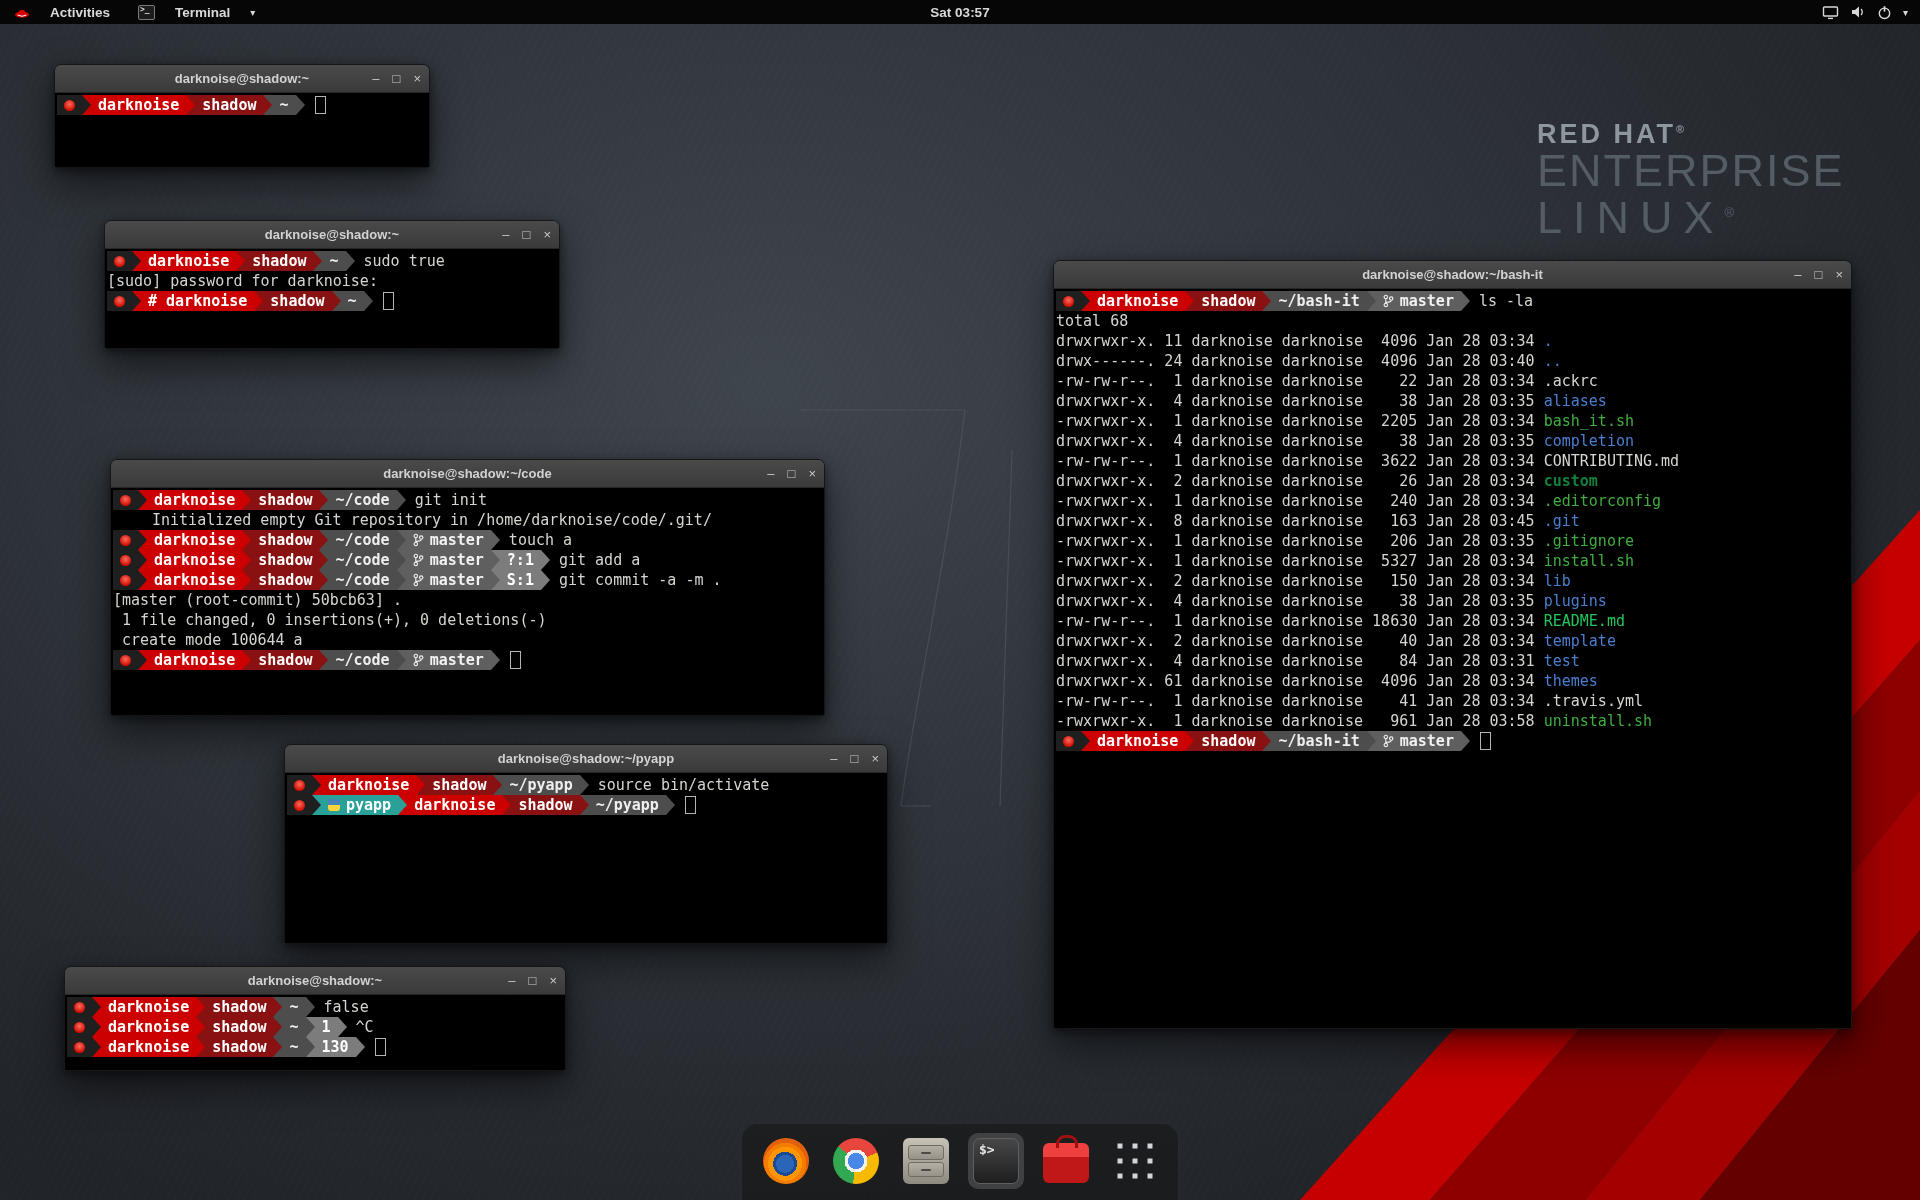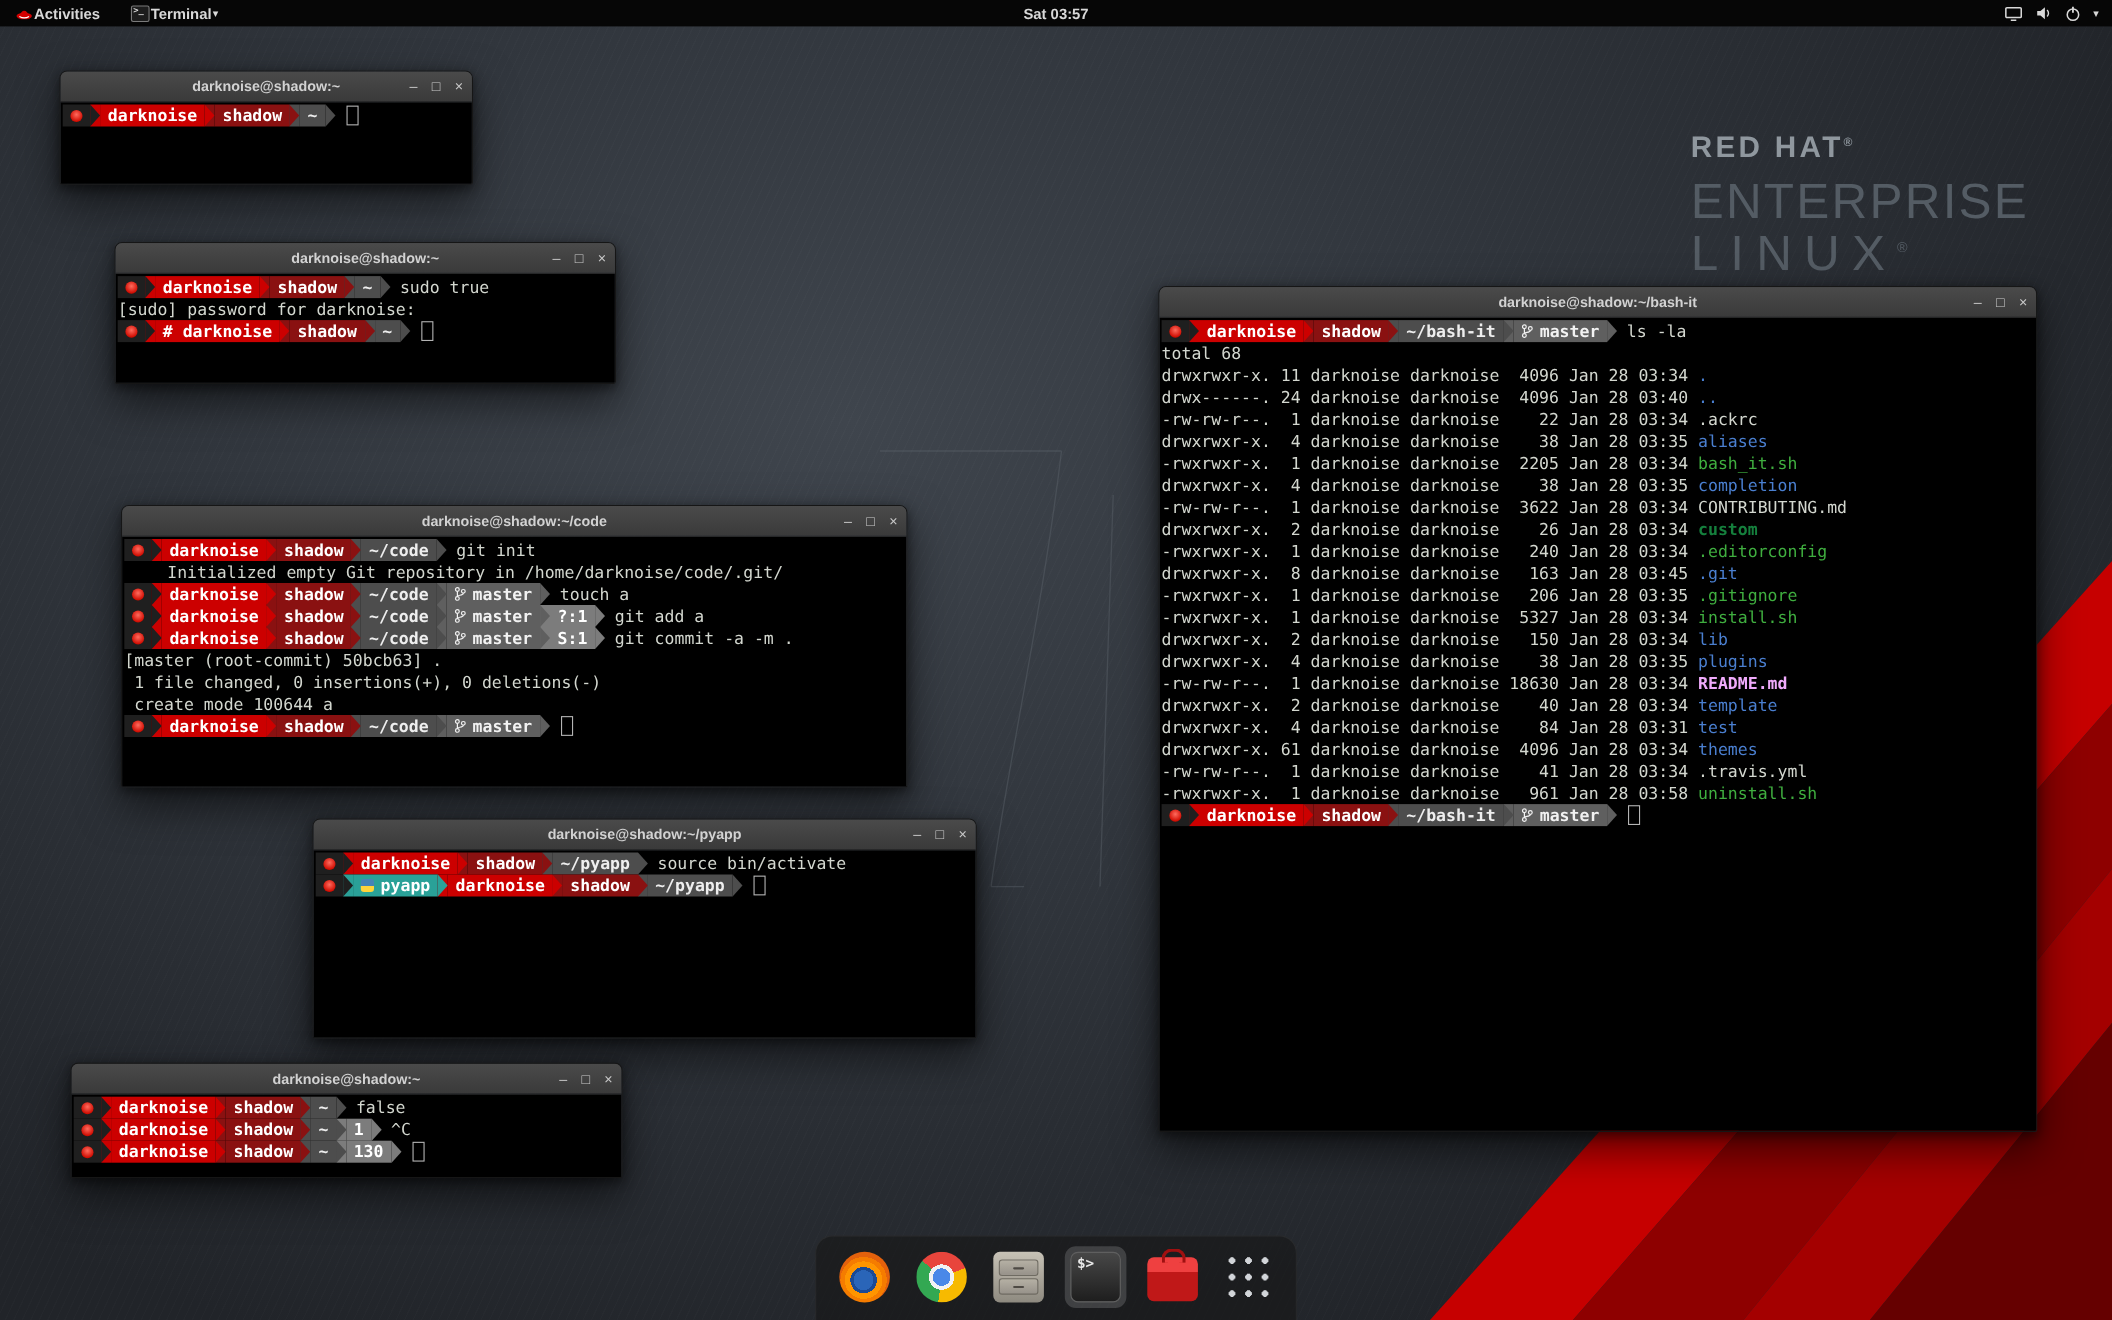--- a/index.html
+++ b/index.html
@@ -8,28 +8,28 @@
     font-family:"Liberation Sans",sans-serif;
     background:
       repeating-linear-gradient(115deg, rgba(255,255,255,.015) 0 1px, transparent 1px 7px),
       radial-gradient(1300px 900px at 40% 32%, #3f454d 0%, #31363d 45%, #212429 100%);
   }
   
   .wallshapes{position:absolute;inset:0;pointer-events:none}
   .brand{position:absolute;left:1537px;top:120px;color:#565e66;line-height:1.04;user-select:none}
   .brand-l1{font-weight:bold;font-size:27px;letter-spacing:3px;color:#8f979e}
   .brand-l1 .reg{font-size:11px;vertical-align:super;letter-spacing:0}
-  .brand-l2{font-size:45px;font-weight:400;letter-spacing:2px;color:#545c64;margin-top:12px}
+  .brand-l2{font-size:45px;font-weight:400;letter-spacing:2px;color:#545c64;margin-top:0}
   .brand-l3{font-size:45px;font-weight:400;letter-spacing:11px;color:#545c64}
   .brand-l3 .reg{font-size:13px;vertical-align:super;letter-spacing:0}
   
   .topbar{position:absolute;left:0;top:0;right:0;height:24px;background:#060606;color:#d8d8d8;
     display:flex;align-items:center;z-index:900;font-size:13.5px;font-weight:bold}
   .tb-left{display:flex;align-items:center;gap:20px;padding-left:10px}
-  .tb-item{display:flex;align-items:center;gap:1px;height:24px;padding:0 4px;cursor:default}
+  .tb-item{display:flex;align-items:center;gap:20px;height:24px;padding:0 4px;cursor:default}
   .tb-center{position:absolute;left:50%;transform:translateX(-50%);top:0;height:24px;display:flex;align-items:center}
   .tb-right{position:absolute;right:6px;top:0;height:24px;display:flex;align-items:center;gap:11px;padding:0 6px}
   .term-mini{width:15px;height:13px;background:#1d1d1d;border:1px solid #7b7b7b;border-radius:2px;position:relative}
   .term-mini::after{content:">_";position:absolute;left:1px;top:-1px;font:bold 8px "DejaVu Sans Mono",monospace;color:#ddd}
   .caret{font-size:10px;font-weight:normal}
   
   .window{position:absolute;border:1px solid #161616;border-radius:7px 7px 2px 2px;overflow:hidden;
     box-shadow:0 16px 38px rgba(0,0,0,.55),0 3px 10px rgba(0,0,0,.45);z-index:10}
   .titlebar{height:27px;background:linear-gradient(#4a4a4a,#3a3a3a);border-bottom:1px solid #262626;
     display:flex;align-items:center;justify-content:center;position:relative;color:#d2d2d2;
@@ -242,21 +242,21 @@
         <div class="tline"><span class="ttxt" style="color: rgb(211, 215, 207);">-rwxrwxr-x.  1 darknoise darknoise  2205 Jan 28 03:34 </span><span class="ttxt" style="color: rgb(63, 174, 63);">bash_it.sh</span></div>
         <div class="tline"><span class="ttxt" style="color: rgb(211, 215, 207);">drwxrwxr-x.  4 darknoise darknoise    38 Jan 28 03:35 </span><span class="ttxt" style="color: rgb(74, 127, 208);">completion</span></div>
         <div class="tline"><span class="ttxt" style="color: rgb(211, 215, 207);">-rw-rw-r--.  1 darknoise darknoise  3622 Jan 28 03:34 </span><span class="ttxt" style="color: rgb(211, 215, 207);">CONTRIBUTING.md</span></div>
         <div class="tline"><span class="ttxt" style="color: rgb(211, 215, 207);">drwxrwxr-x.  2 darknoise darknoise    26 Jan 28 03:34 </span><span class="ttxt" style="color: #15803d; font-weight: bold;">custom</span></div>
         <div class="tline"><span class="ttxt" style="color: rgb(211, 215, 207);">-rwxrwxr-x.  1 darknoise darknoise   240 Jan 28 03:34 </span><span class="ttxt" style="color: rgb(63, 174, 63);">.editorconfig</span></div>
         <div class="tline"><span class="ttxt" style="color: rgb(211, 215, 207);">drwxrwxr-x.  8 darknoise darknoise   163 Jan 28 03:45 </span><span class="ttxt" style="color: rgb(74, 127, 208);">.git</span></div>
         <div class="tline"><span class="ttxt" style="color: rgb(211, 215, 207);">-rwxrwxr-x.  1 darknoise darknoise   206 Jan 28 03:35 </span><span class="ttxt" style="color: rgb(63, 174, 63);">.gitignore</span></div>
         <div class="tline"><span class="ttxt" style="color: rgb(211, 215, 207);">-rwxrwxr-x.  1 darknoise darknoise  5327 Jan 28 03:34 </span><span class="ttxt" style="color: rgb(63, 174, 63);">install.sh</span></div>
         <div class="tline"><span class="ttxt" style="color: rgb(211, 215, 207);">drwxrwxr-x.  2 darknoise darknoise   150 Jan 28 03:34 </span><span class="ttxt" style="color: rgb(74, 127, 208);">lib</span></div>
         <div class="tline"><span class="ttxt" style="color: rgb(211, 215, 207);">drwxrwxr-x.  4 darknoise darknoise    38 Jan 28 03:35 </span><span class="ttxt" style="color: rgb(74, 127, 208);">plugins</span></div>
-        <div class="tline"><span class="ttxt" style="color: rgb(211, 215, 207);">-rw-rw-r--.  1 darknoise darknoise 18630 Jan 28 03:34 </span><span class="ttxt" style="color: #f0abfc; font-weight: bold;">README.md</span></div>
+        <div class="tline"><span class="ttxt" style="color: rgb(211, 215, 207);">-rw-rw-r--.  1 darknoise darknoise 18630 Jan 28 03:34 </span><span class="ttxt" style="color: #22c55e;">README.md</span></div>
         <div class="tline"><span class="ttxt" style="color: rgb(211, 215, 207);">drwxrwxr-x.  2 darknoise darknoise    40 Jan 28 03:34 </span><span class="ttxt" style="color: rgb(74, 127, 208);">template</span></div>
         <div class="tline"><span class="ttxt" style="color: rgb(211, 215, 207);">drwxrwxr-x.  4 darknoise darknoise    84 Jan 28 03:31 </span><span class="ttxt" style="color: rgb(74, 127, 208);">test</span></div>
         <div class="tline"><span class="ttxt" style="color: rgb(211, 215, 207);">drwxrwxr-x. 61 darknoise darknoise  4096 Jan 28 03:34 </span><span class="ttxt" style="color: rgb(74, 127, 208);">themes</span></div>
         <div class="tline"><span class="ttxt" style="color: rgb(211, 215, 207);">-rw-rw-r--.  1 darknoise darknoise    41 Jan 28 03:34 </span><span class="ttxt" style="color: rgb(211, 215, 207);">.travis.yml</span></div>
         <div class="tline"><span class="ttxt" style="color: rgb(211, 215, 207);">-rwxrwxr-x.  1 darknoise darknoise   961 Jan 28 03:58 </span><span class="ttxt" style="color: rgb(63, 174, 63);">uninstall.sh</span></div>
         <div class="tline"><span class="pl" style="background: rgb(31, 31, 31); color: rgb(255, 59, 48);"><span class="segicon segicon-redhat"></span></span><span class="plsep" style="border-left-color: rgb(31, 31, 31); background: rgb(204, 0, 0);"></span><span class="pl" style="background: rgb(204, 0, 0); color: rgb(255, 255, 255);"><span>darknoise</span></span><span class="plsep" style="border-left-color: rgb(204, 0, 0); background: rgb(138, 17, 17);"></span><span class="pl" style="background: rgb(138, 17, 17); color: rgb(255, 255, 255);"><span>shadow</span></span><span class="plsep" style="border-left-color: rgb(138, 17, 17); background: rgb(77, 77, 77);"></span><span class="pl" style="background: rgb(77, 77, 77); color: rgb(238, 238, 238);"><span>~/bash-it</span></span><span class="plsep" style="border-left-color: rgb(77, 77, 77); background: rgb(95, 95, 95);"></span><span class="pl" style="background: rgb(95, 95, 95); color: rgb(242, 242, 242);"><span class="segicon segicon-branch"><svg viewBox="0 0 11 14" width="11" height="14">
                 <circle cx="2.8" cy="3" r="1.7" fill="none" stroke="currentColor" stroke-width="1.1"></circle>
                 <circle cx="2.8" cy="11" r="1.7" fill="none" stroke="currentColor" stroke-width="1.1"></circle>
                 <circle cx="8.2" cy="4.6" r="1.7" fill="none" stroke="currentColor" stroke-width="1.1"></circle>
                 <path d="M2.8 4.8 V9.2 M8.2 6.4 C8.2 8.8 2.8 7.6 2.8 9.2" fill="none" stroke="currentColor" stroke-width="1.1"></path>

